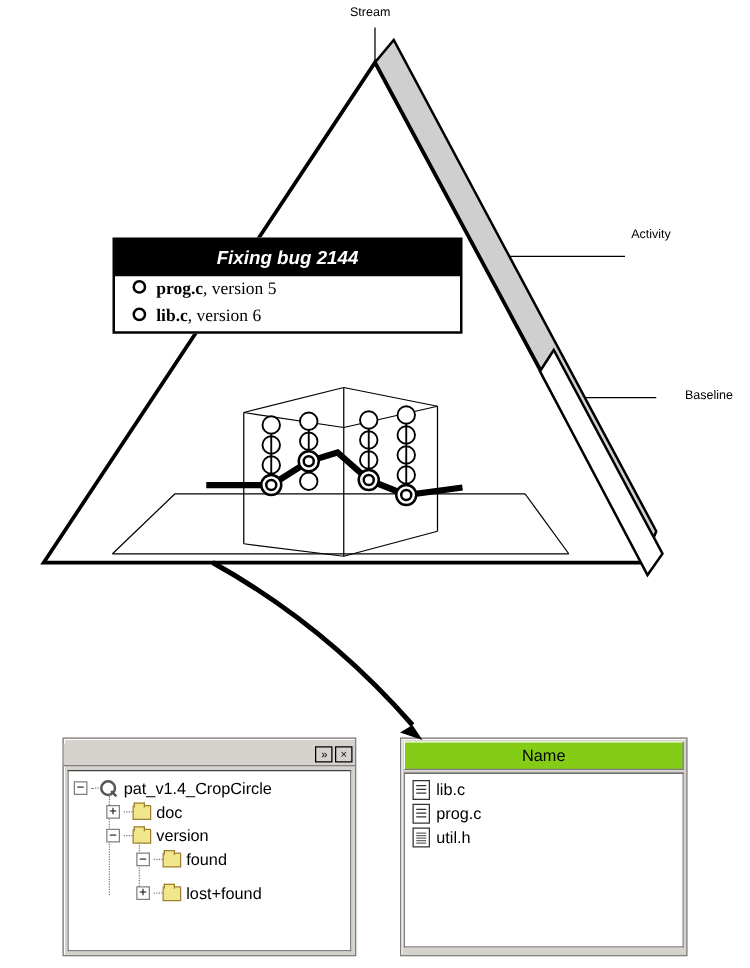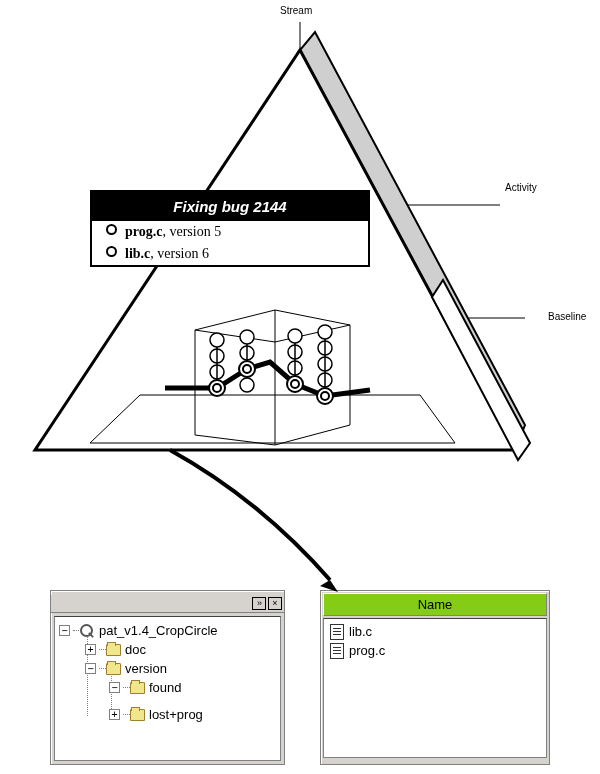--- a/index.html
+++ b/index.html
@@ -167,31 +167,35 @@
       <div class="tree-row" style="padding-left:50px">
         <span class="expander">−</span>
         <span class="dotted-h" style="width:7px"></span>
         <span class="folder-icon"></span>
         <span>found</span>
       </div>
       <div class="tree-row" style="padding-left:50px;margin-top:8px">
         <span class="expander">+</span>
         <span class="dotted-h" style="width:7px"></span>
         <span class="folder-icon"></span>
-        <span>lost+prog</span>
+        <span>lost+found</span>
       </div>
     </div>
   </div>
 
   <div class="pane pane-right">
     <div class="name-hdr">Name</div>
     <div class="filelist">
       <div class="file-row">
           <span class="file-icon script"></span>
           <span>lib.c</span>
         </div>
       <div class="file-row">
           <span class="file-icon script"></span>
           <span>prog.c</span>
         </div>
+      <div class="file-row">
+          <span class="file-icon lines"></span>
+          <span>util.h</span>
+        </div>
     </div>
   </div>
 </div>
 
 </body></html>

